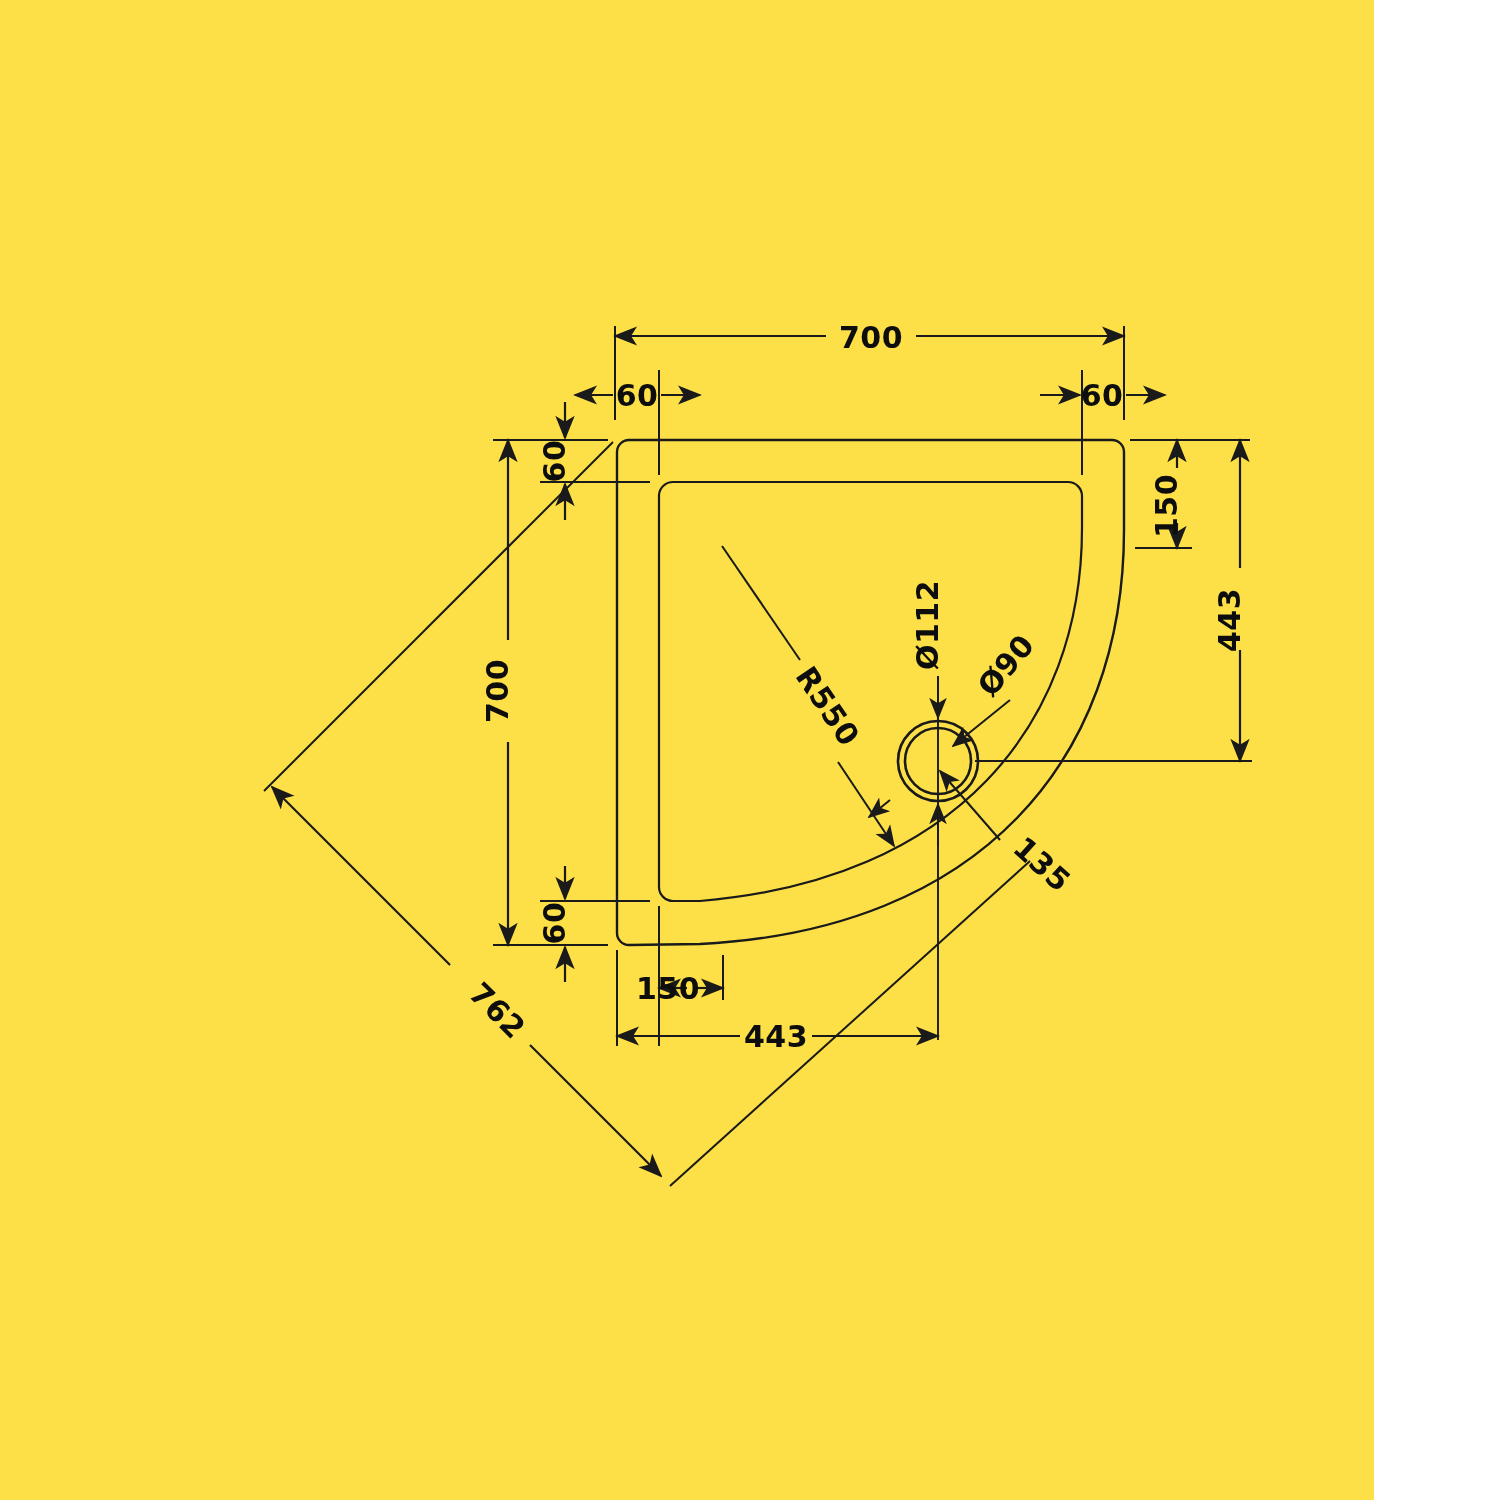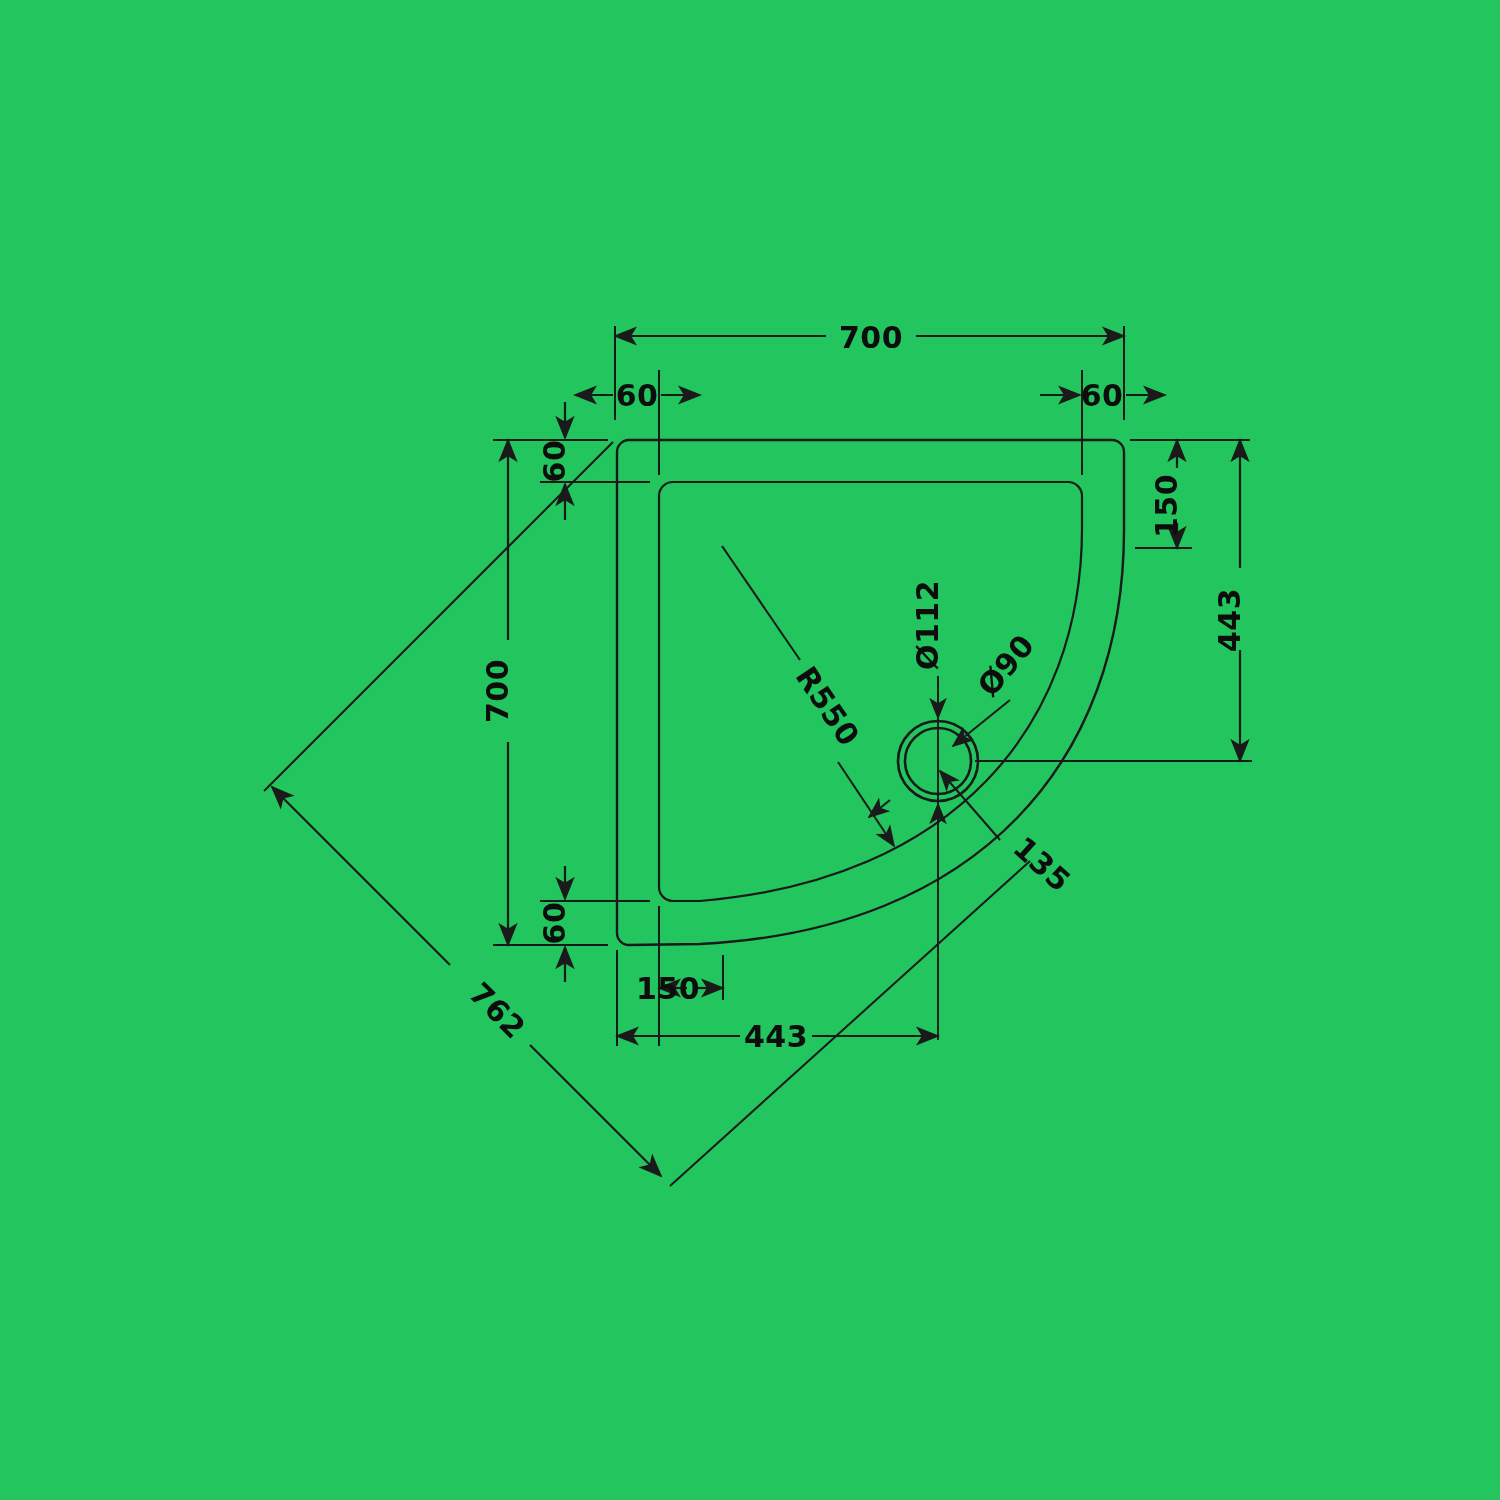--- a/index.html
+++ b/index.html
@@ -8,23 +8,23 @@
     background: #ffffff;
   }
   body {
     width: 1500px;
     height: 1500px;
     font-family: "Liberation Sans", sans-serif;
     overflow: hidden;
   }
   #drawing-root {
     position: relative;
-    width: 1500px;
+    width: 1374px;
     height: 1500px;
-    background: #22c55e;
+    background: #fde047;
   }
   svg#tech-drawing {
     display: block;
     width: 1500px;
     height: 1500px;
   }
   .part-outline {
     fill: none;
     stroke: #1a1a1a;
     stroke-width: 2.4;

